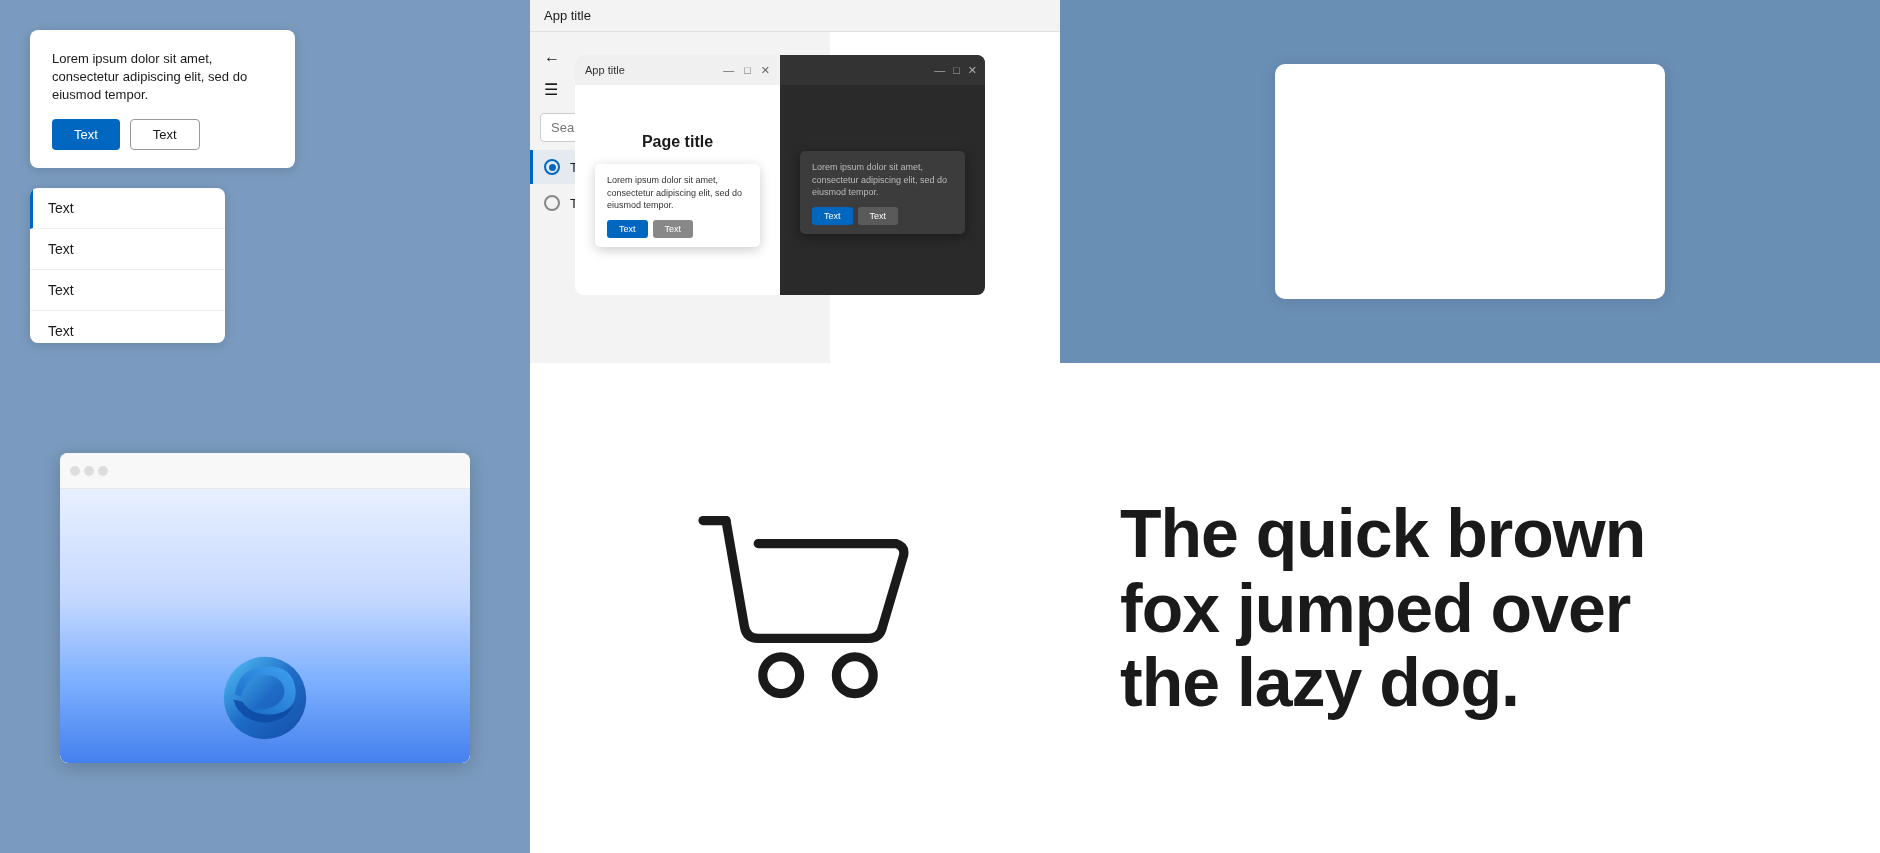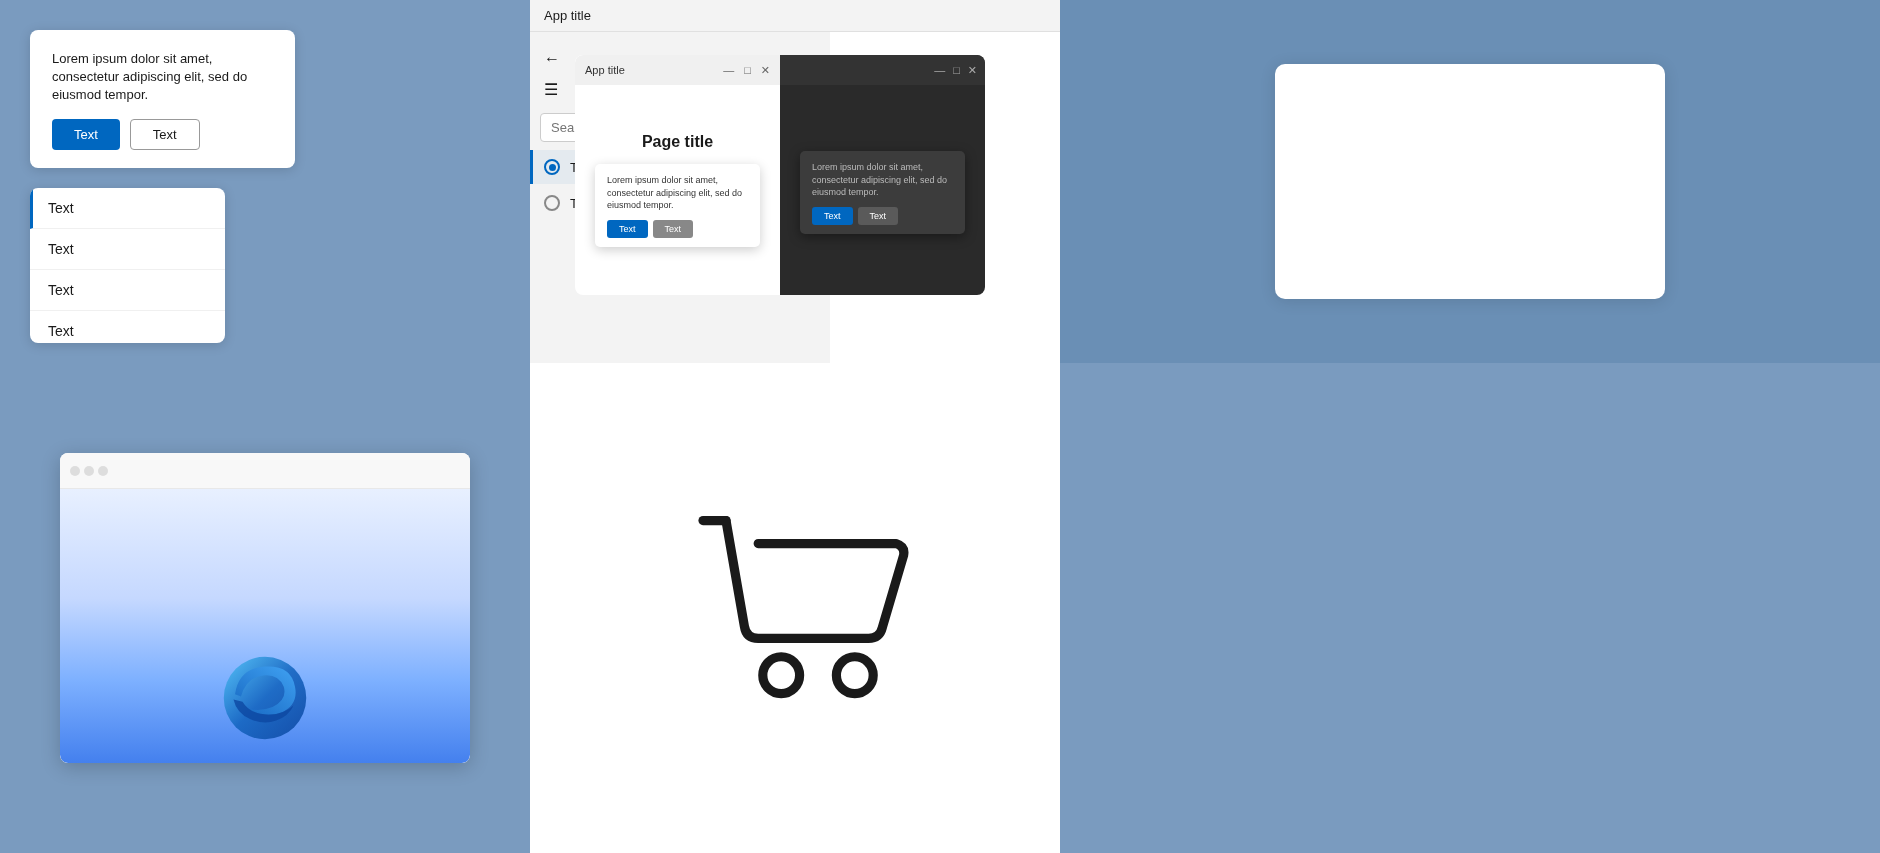--- a/index.html
+++ b/index.html
@@ -560,20 +560,27 @@
 
   <div class="cell-5">
     <svg class="cart-icon-svg" viewBox="0 0 260 250" fill="none" xmlns="http://www.w3.org/2000/svg">
       <path d="M55 30 L75 145 Q77 158 90 158 L210 158 Q222 158 225 146 L248 68 Q250 58 240 55 L90 55" stroke="#1a1a1a" stroke-width="10" stroke-linecap="round" stroke-linejoin="round" fill="none"></path>
       <path d="M30 30 L55 30" stroke="#1a1a1a" stroke-width="10" stroke-linecap="round"></path>
       <circle cx="115" cy="198" r="20" stroke="#1a1a1a" stroke-width="10" fill="none"></circle>
       <circle cx="195" cy="198" r="20" stroke="#1a1a1a" stroke-width="10" fill="none"></circle>
     </svg>
   </div>
 
+  <div class="cell-6">
+    <div class="big-text">
+      <div>The quick brown</div>
+      <div>fox jumped over</div>
+      <div>the lazy dog.</div>
+    </div>
+  </div>
 
 </div>
 
 <div style="position:fixed; top:55px; left:575px; z-index:100;">
   <div class="split-window-wrapper">
 
     <div class="split-left">
       <div class="split-titlebar-left">
         <span>App title</span>
         <div class="titlebar-controls">

